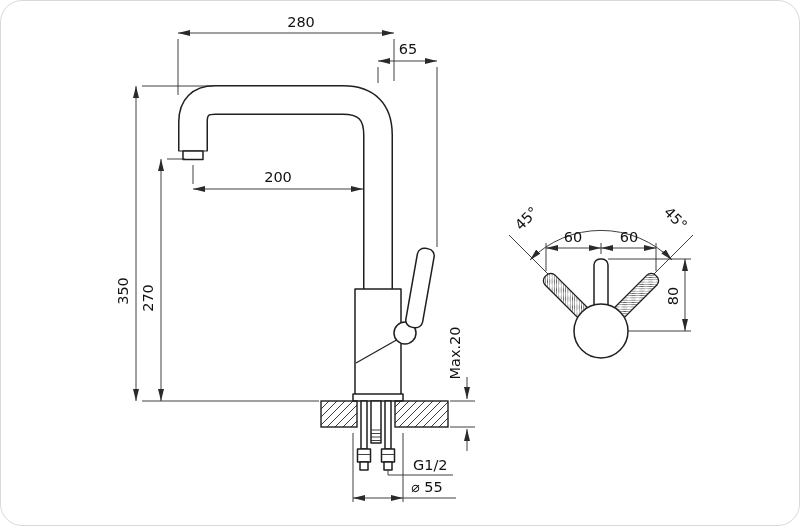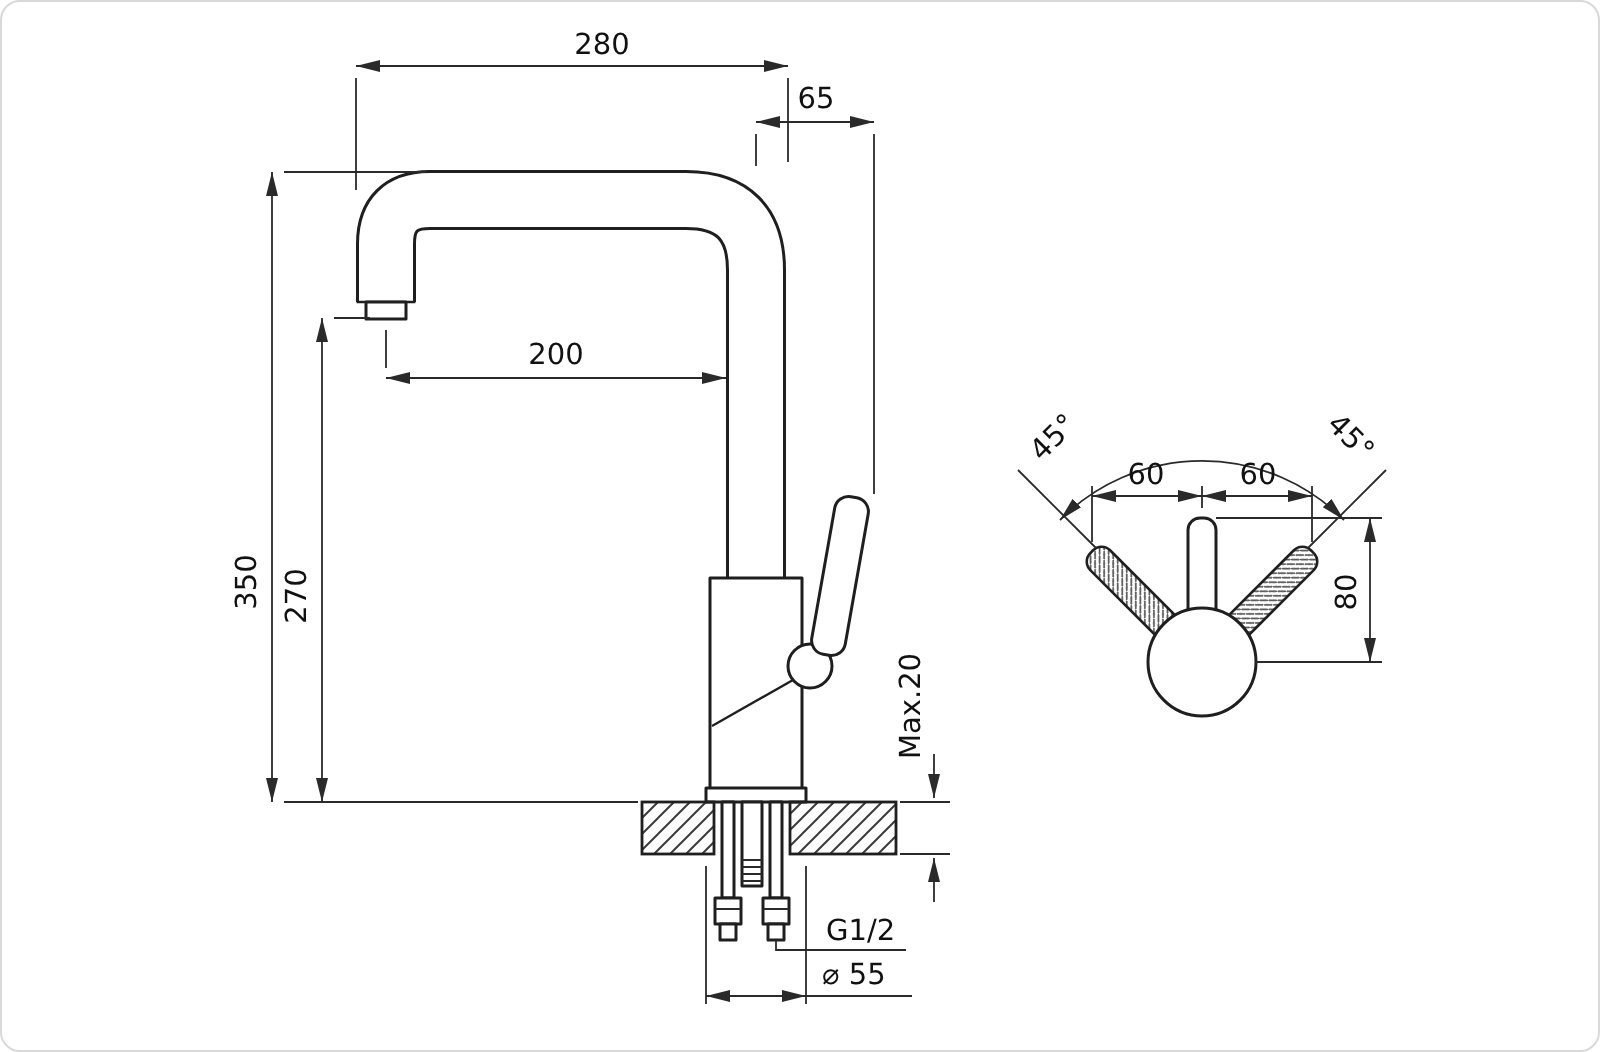--- a/index.html
+++ b/index.html
@@ -1,18 +1,18 @@
 <!DOCTYPE html>
 <html><head>
 <meta charset="utf-8">
 <style>
   html,body{margin:0;padding:0;background:#fff;}
   .frame{
     width:800px;height:526px;box-sizing:border-box;
-    background:#fff;border:1px solid #d9d9d9;border-radius:10px;
+    background:#fff;border:1px solid #d9d9d9;border-radius:22px;
     overflow:hidden;font-family:"DejaVu Sans",sans-serif;
   }
   svg{display:block;}
   .ol{fill:#fff;stroke:#1f1f1f;stroke-width:1.5;stroke-linejoin:round;}
   .tube{fill:none;stroke:#1f1f1f;stroke-width:30;}
   .tubein{fill:none;stroke:#fff;stroke-width:27;}
   .thin{fill:none;stroke:#2a2a2a;stroke-width:0.9;}
   .dimline{fill:none;stroke:#2a2a2a;stroke-width:0.9;}
   .seam{fill:none;stroke:#1f1f1f;stroke-width:1.2;}
   .dimtxt{font-family:"DejaVu Sans",sans-serif;font-size:14.5px;fill:#111;}

